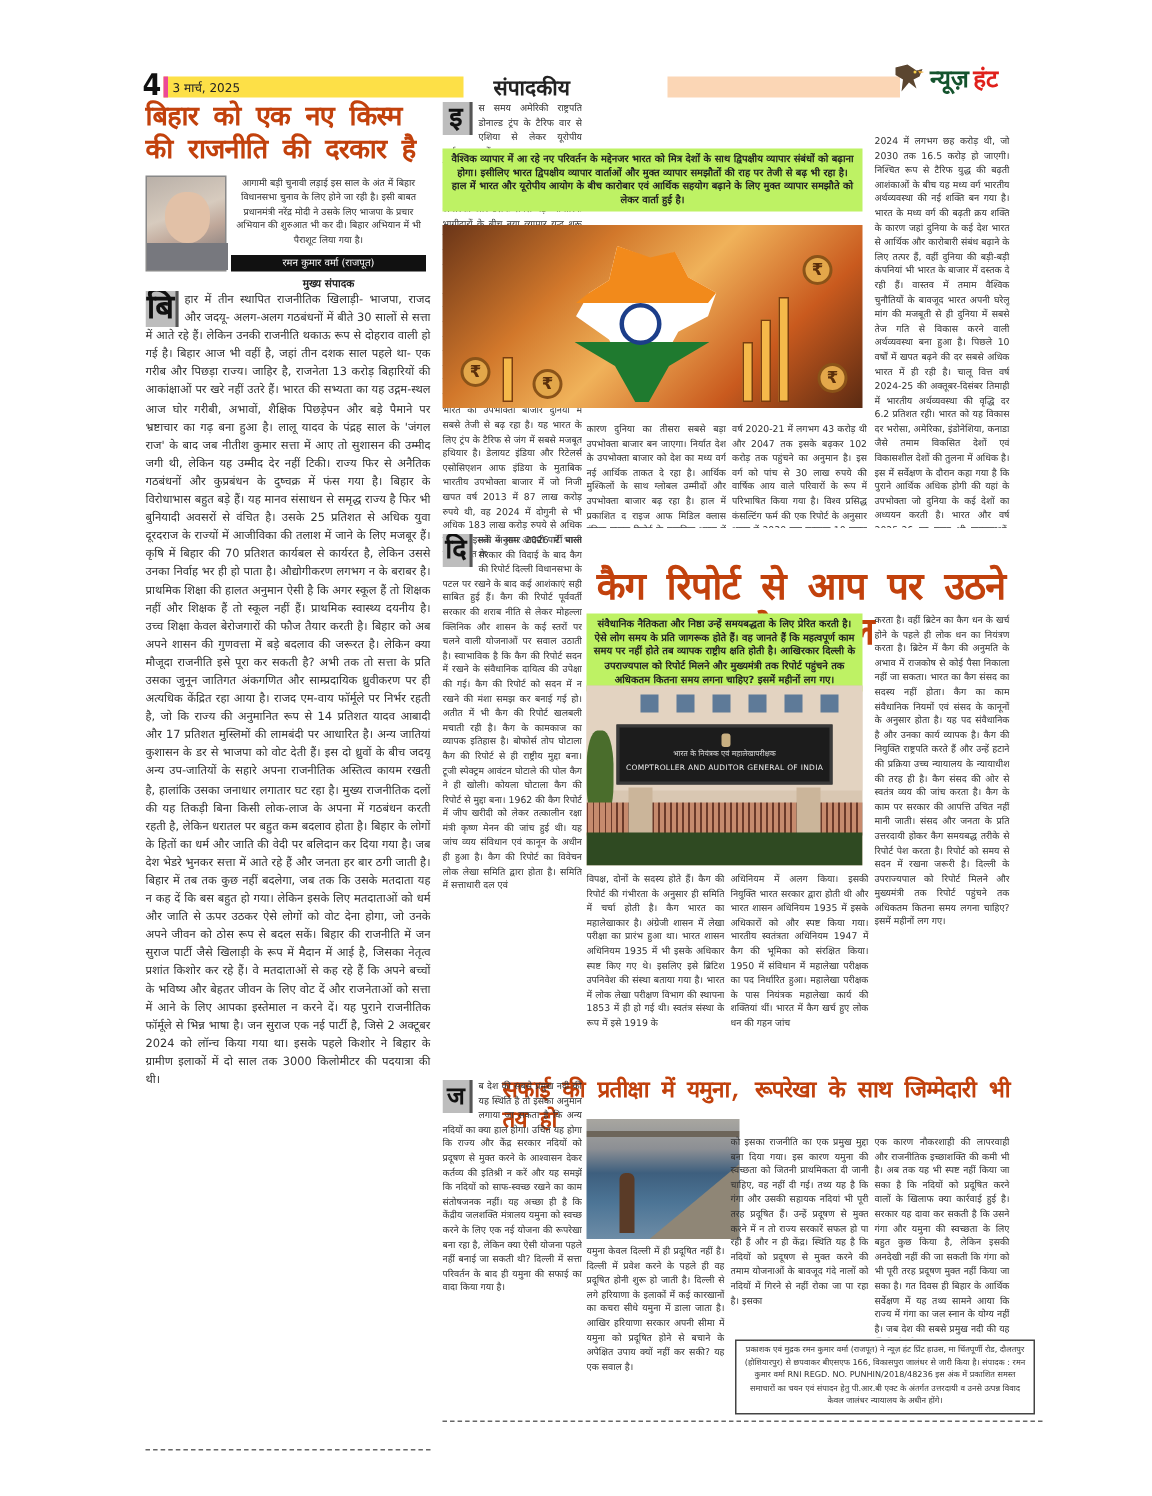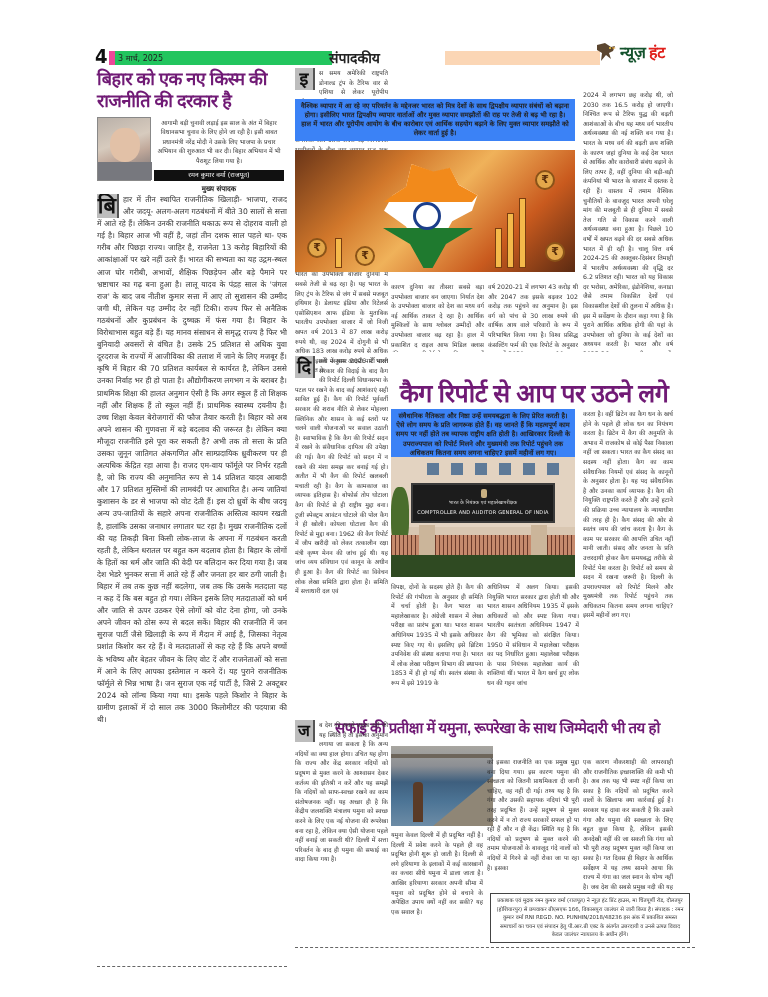--- a/index.html
+++ b/index.html
@@ -4,35 +4,35 @@
 <style>
   * { box-sizing: border-box; margin: 0; padding: 0; }
   html, body { width: 768px; height: 997px; background: #ffffff; overflow: hidden; }
   body { font-family: "DejaVu Sans", sans-serif; color: #222; position: relative; }
 
   .page { position: absolute; left: 95px; top: 0; width: 673px; height: 997px; }
 
   
   .masthead { position: absolute; left: 0; top: 47px; width: 590px; height: 18px; }
   .pg-num { position: absolute; left: 0; top: -2px; font: bold 20px "DejaVu Sans Condensed", "DejaVu Sans", sans-serif; color: #111; line-height: 22px; }
-  .pg-bar-left { position: absolute; left: 14px; top: 4px; width: 223px; height: 14px; background: #22c55e; border-left: 6px solid #ec4899; }
+  .pg-bar-left { position: absolute; left: 14px; top: 4px; width: 200px; height: 14px; background: #fde047; border-left: 3px solid #ec4899; }
   .pg-date { position: absolute; left: 3px; top: 1px; font-size: 8px; color: #222; }
   .section-title { position: absolute; left: 234px; top: 1px; font: bold 14px "DejaVu Sans", sans-serif; color: #222; }
   .pg-bar-right { position: absolute; left: 350px; top: 4px; width: 155px; height: 14px; background: #fbd6b5; }
   .brand { position: absolute; left: 500px; top: -6px; display: flex; align-items: flex-end; gap: 3px; }
   .brand-eagle { width: 22px; height: 22px; }
   .brand-word-1 { font: bold 16px "DejaVu Sans", sans-serif; color: #14532d; }
   .brand-word-2 { font: bold 16px "DejaVu Sans", sans-serif; color: #e0201b; }
 
   
-  .headline { font-family: Liberation Sans, sans-serif; font-weight: bold; color: #701a75; letter-spacing: -0.5px; }
+  .headline { font-family: Liberation Mono, monospace; font-weight: bold; color: #c2410c; letter-spacing: -0.5px; }
   .body-text { font-size: 6.2px; line-height: 9.6px; color: #333; text-align: justify; }
   .body-text-lg { font-size: 7.6px; line-height: 12.1px; color: #333; text-align: justify; }
   .dropcap { float: left; background: #bdbdbd; color: #111; font-weight: bold; text-align: center; margin-right: 4px; border-right: 2px solid #555; }
-  .shaded-box { background: #3b82f6; color: #222; font-weight: bold; text-align: center; }
+  .shaded-box { background: #bef264; color: #222; font-weight: bold; text-align: center; }
   .col { position: absolute; overflow: hidden; }
   .divider-dash { position: absolute; border-top: 1px dashed #666; }
 
   
   .l-head { position: absolute; left: 2px; top: 68px; width: 190px; font-size: 18px; line-height: 22px; }
   .author-photo { position: absolute; left: 2px; top: 117px; width: 54px; height: 64px; background: linear-gradient(160deg,#b9b0a8 0%,#d7cbbe 40%,#c0a89a 60%,#6a6a70 100%); border: 1px solid #888; }
   .author-photo .face { position: absolute; left: 12px; top: 10px; width: 30px; height: 34px; border-radius: 45% 45% 48% 48%; background: #e2c1a7; }
   .author-photo .shirt { position: absolute; left: 0; bottom: 0; width: 54px; height: 18px; background: #77787e; }
   .author-blurb { position: absolute; left: 59px; top: 118px; width: 130px; font-size: 6.2px; line-height: 9.4px; text-align: center; color: #333; }
   .author-name { position: absolute; left: 59px; top: 170px; width: 130px; height: 11px; background: #111; color: #fff; font-size: 6.6px; line-height: 11px; text-align: center; }

